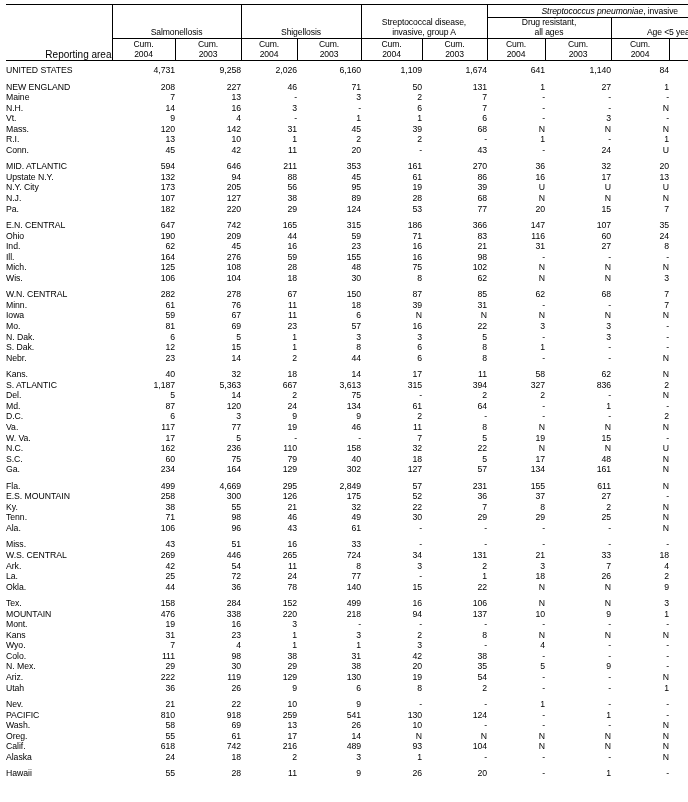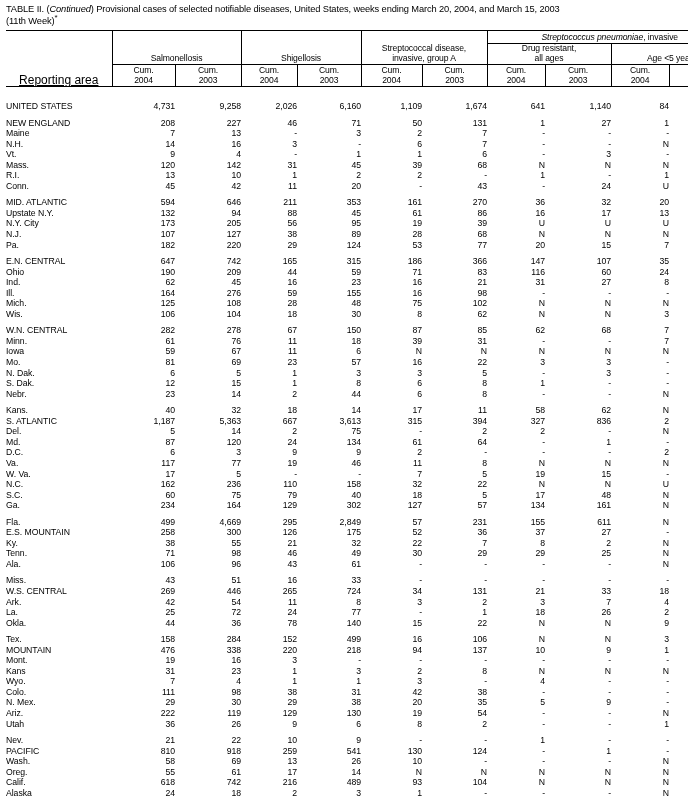--- a/index.html
+++ b/index.html
@@ -49,25 +49,24 @@
 
   
   .hd {
     text-align: center;
     font-size: 8.6px;
     line-height: 9.8px;
     letter-spacing: -0.1px;
   }
   .hd-italic { font-style: italic; text-align: center; }
   .hd-area {
-    text-align: center;
-    font-size: 12px;
+    text-align: right;
+    font-size: 10px;
     line-height: 9.8px;
     padding-left: 1px;
-    text-decoration: underline;
   }
 
   
   .rule-top    { border-top: 1.6px solid #000; }
   .rule-bot    { border-bottom: 0.9px solid #000; }
   .vline-l     { border-left: 0.9px solid #000; }
 
   .h-spacer-tall { height: 20px; }
   .h-spacer-mid  { height: 12px; }
   .h-cum         { height: 21px; }
@@ -84,31 +83,27 @@
     padding-left: 1px;
     white-space: nowrap;
   }
   td.num {
     text-align: right;
     padding-right: 17px;
     white-space: nowrap;
   }
   tr.gap td { height: 6px; line-height: 6px; font-size: 1px; }
 
-  tr.first-row td { padding-top: 14px; }
+  tr.first-row td { padding-top: 4px; }
 </style>
 </head>
 <body>
 
 <div class="page">
 
-  <div class="title">
-    <span>TABLE II. (</span><em>Continued</em><span>) Provisional cases of selected notifiable diseases, United States, weeks ending March 20, 2004, and March 15, 2003</span><br>
-    <span>(11th Week)</span><sup>*</sup>
-  </div>
 
   <table class="main">
     <colgroup>
       <col style="width:106px">
       <col style="width:63px">
       <col style="width:66px">
       <col style="width:56px">
       <col style="width:64px">
       <col style="width:61px">
       <col style="width:65px">

